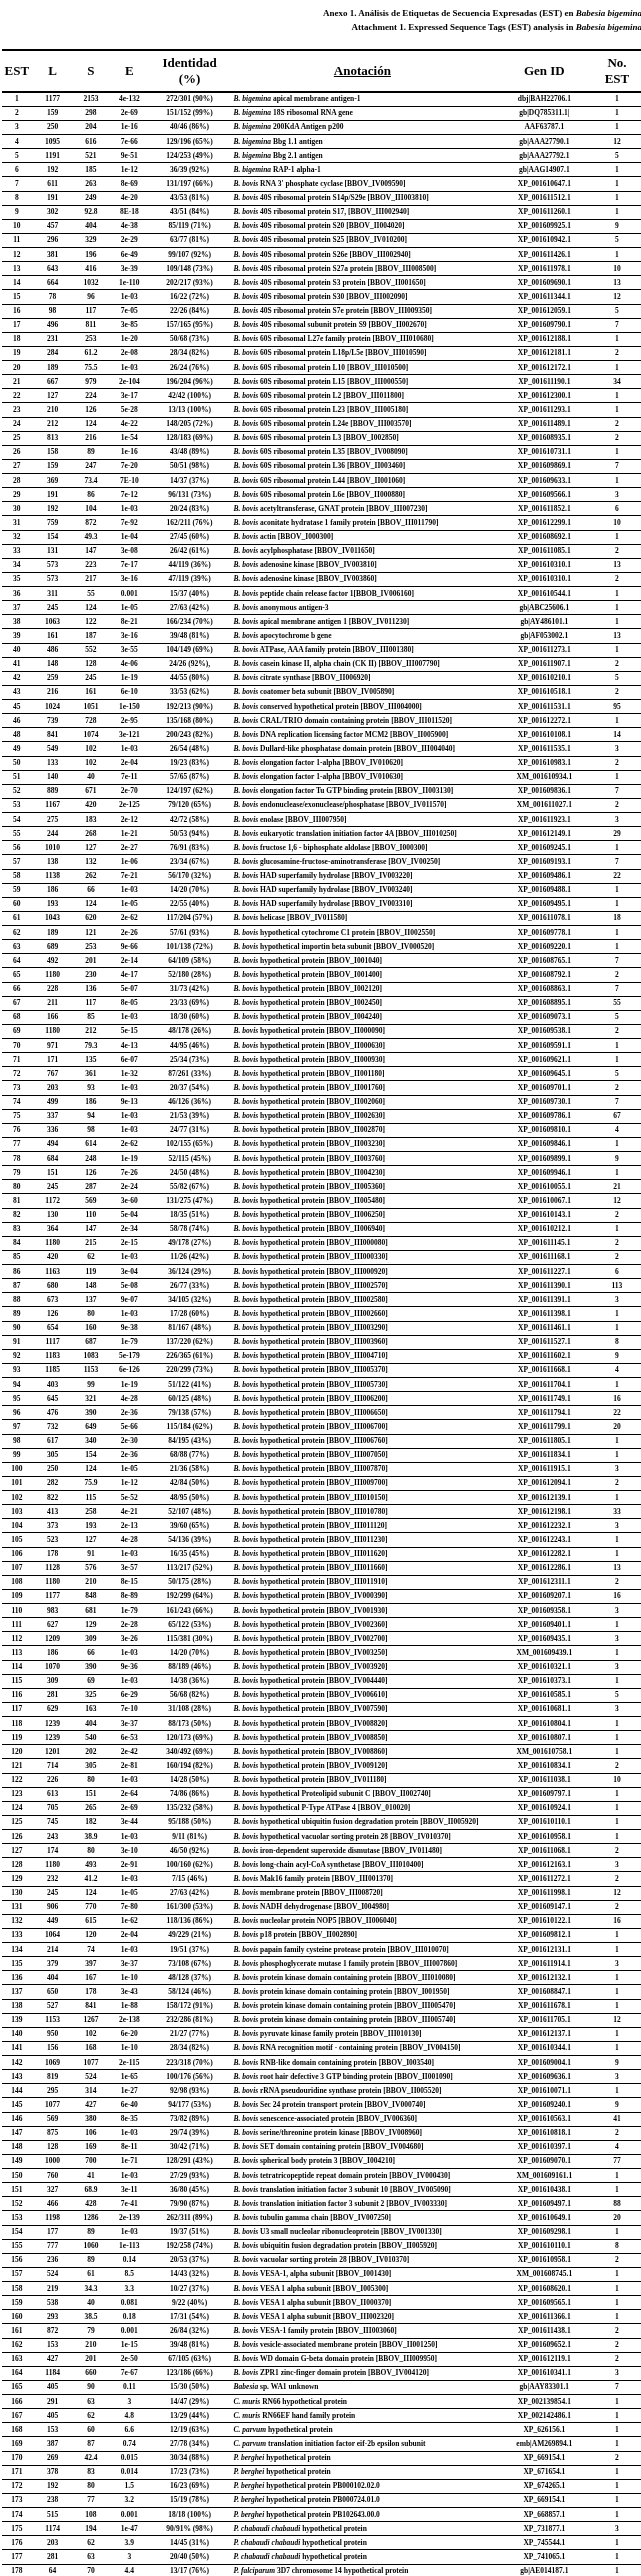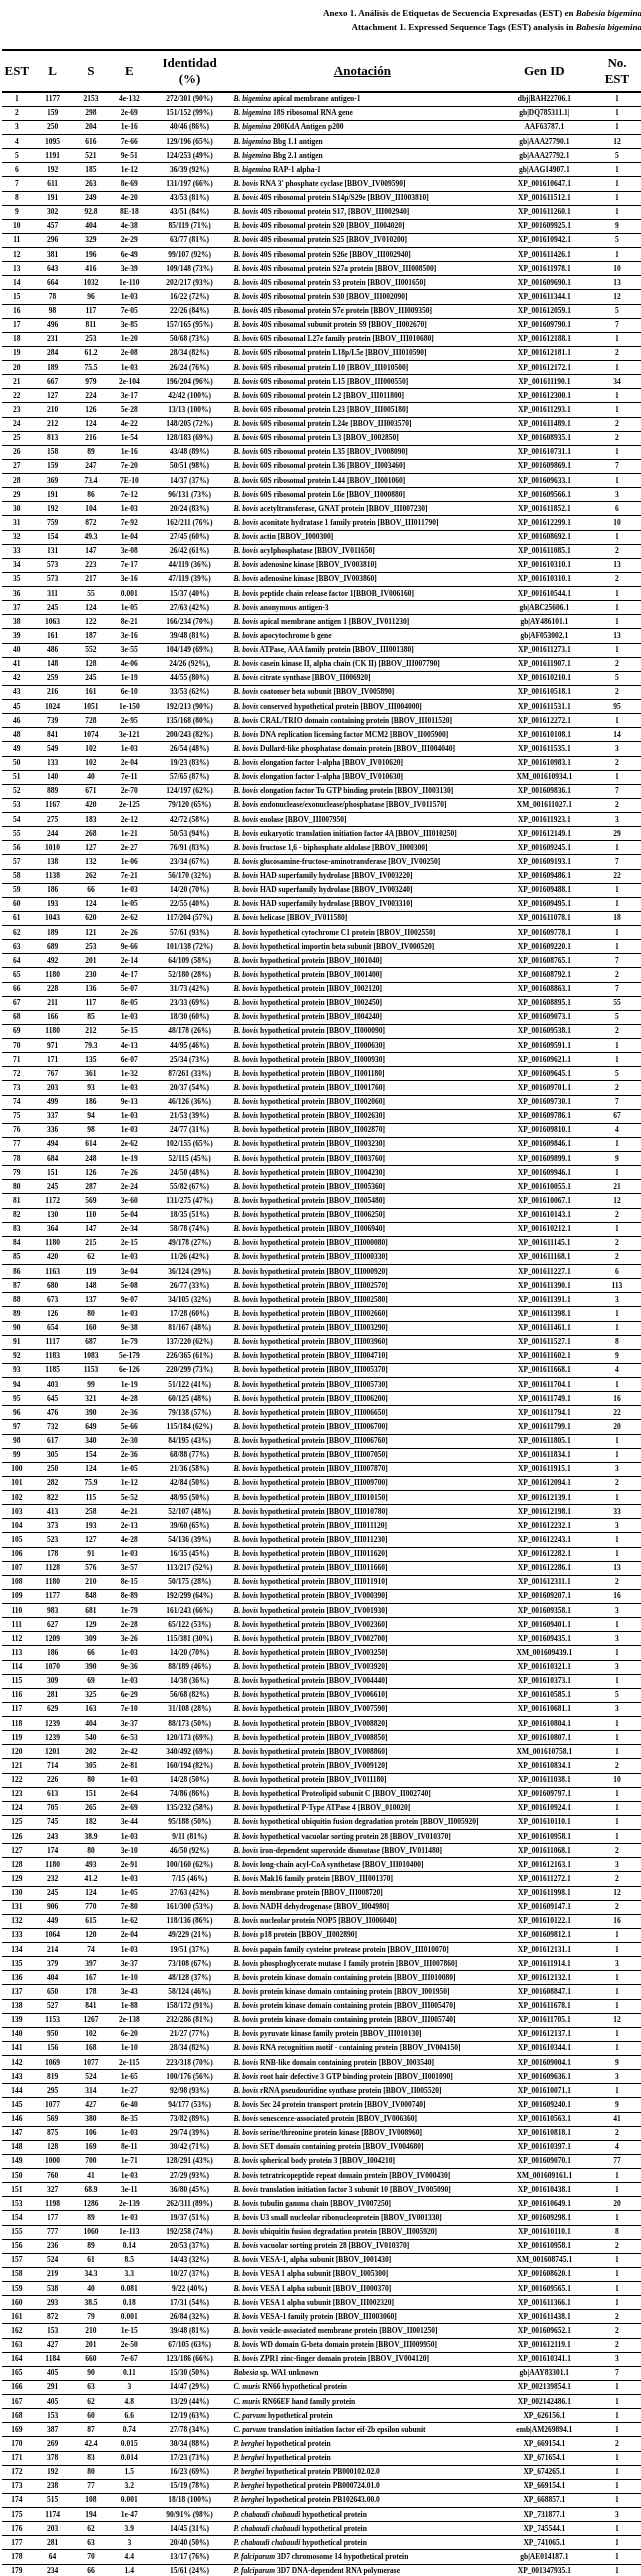--- a/index.html
+++ b/index.html
@@ -1536,20 +1536,30 @@
           <td class="c0">151</td>
           <td class="c1">327</td>
           <td class="c2">68.9</td>
           <td class="c3">3e-11</td>
           <td class="c4">36/80 (45%)</td>
           <td class="c5"><i>B. bovis</i> translation initiation factor 3 subunit 10 [BBOV_IV005090]</td>
           <td class="c6">XP_001610438.1</td>
           <td class="c7">1</td>
         </tr>
         <tr>
+          <td class="c0">152</td>
+          <td class="c1">466</td>
+          <td class="c2">428</td>
+          <td class="c3">7e-41</td>
+          <td class="c4">79/90 (87%)</td>
+          <td class="c5"><i>B. bovis</i> translation initiation factor 3 subunit 2 [BBOV_IV003330]</td>
+          <td class="c6">XP_001609497.1</td>
+          <td class="c7">88</td>
+        </tr>
+        <tr>
           <td class="c0">153</td>
           <td class="c1">1198</td>
           <td class="c2">1286</td>
           <td class="c3">2e-139</td>
           <td class="c4">262/311 (89%)</td>
           <td class="c5"><i>B. bovis</i> tubulin gamma chain [BBOV_IV007250]</td>
           <td class="c6">XP_001610649.1</td>
           <td class="c7">20</td>
         </tr>
         <tr>

